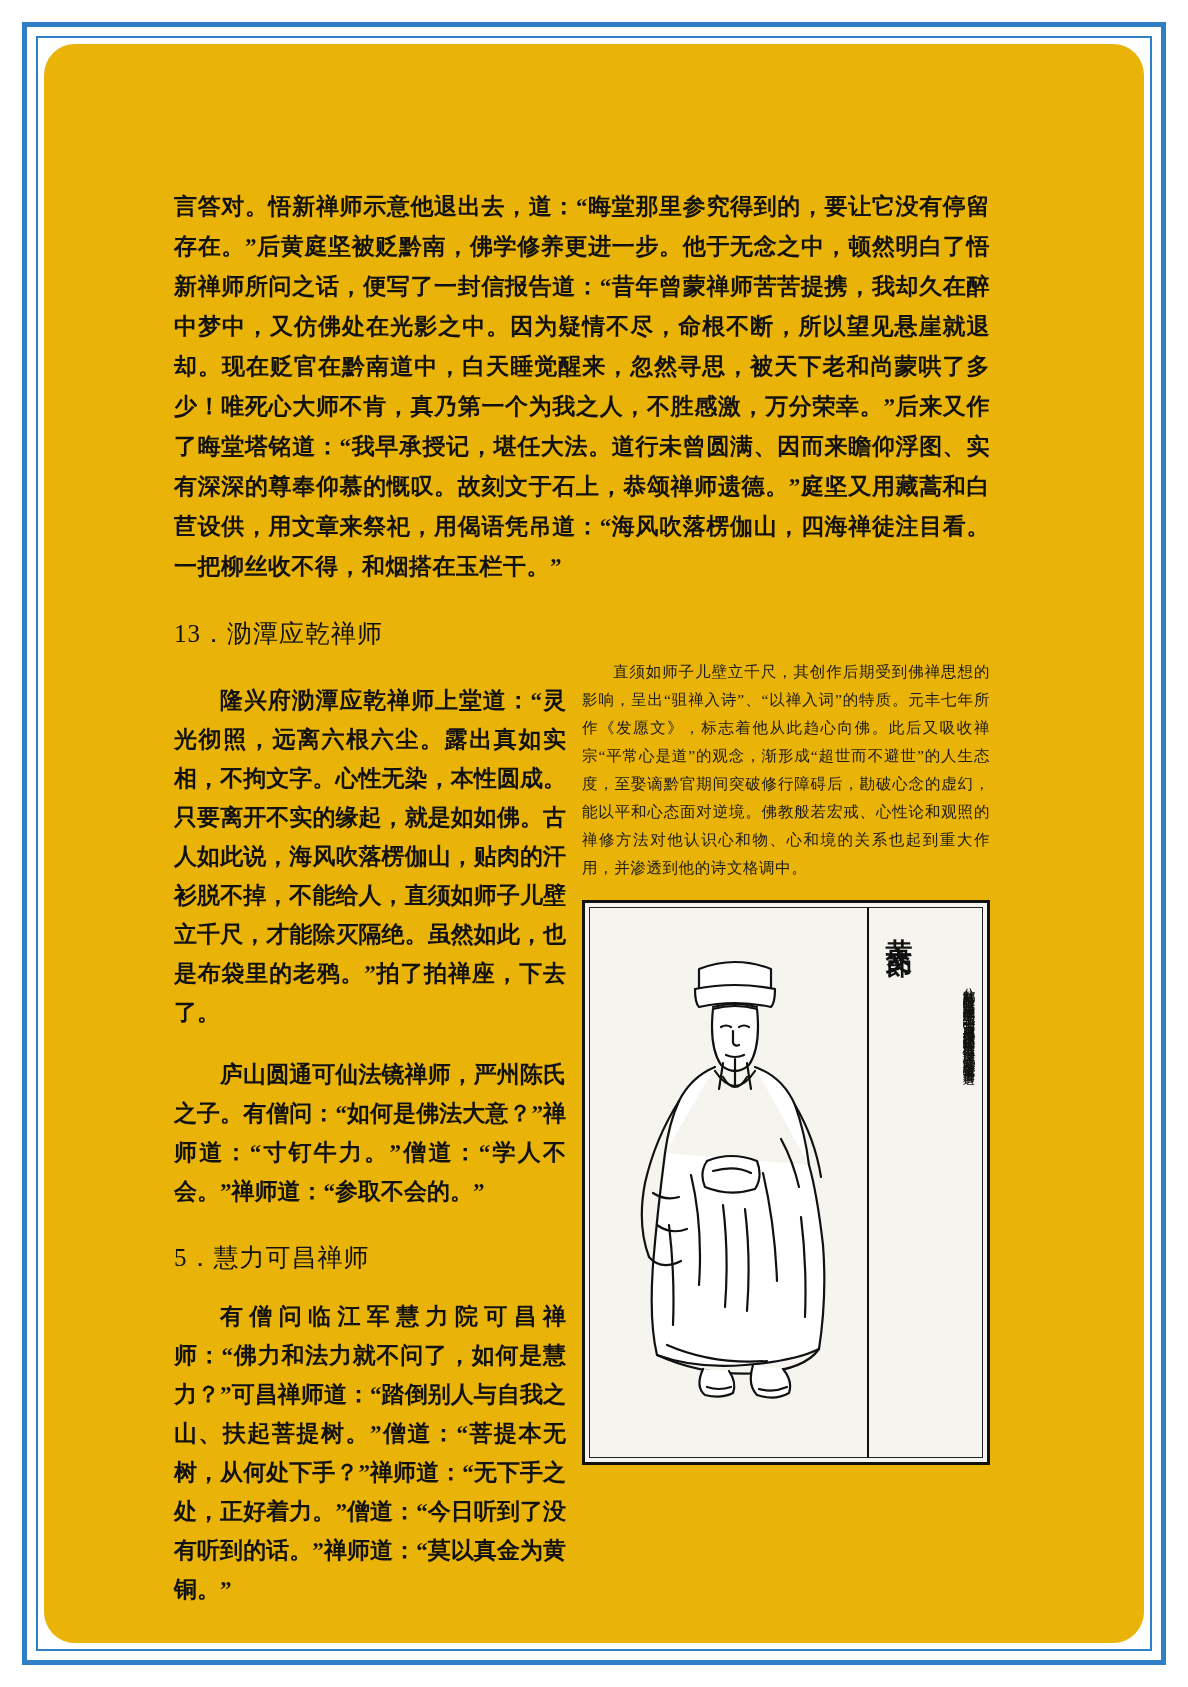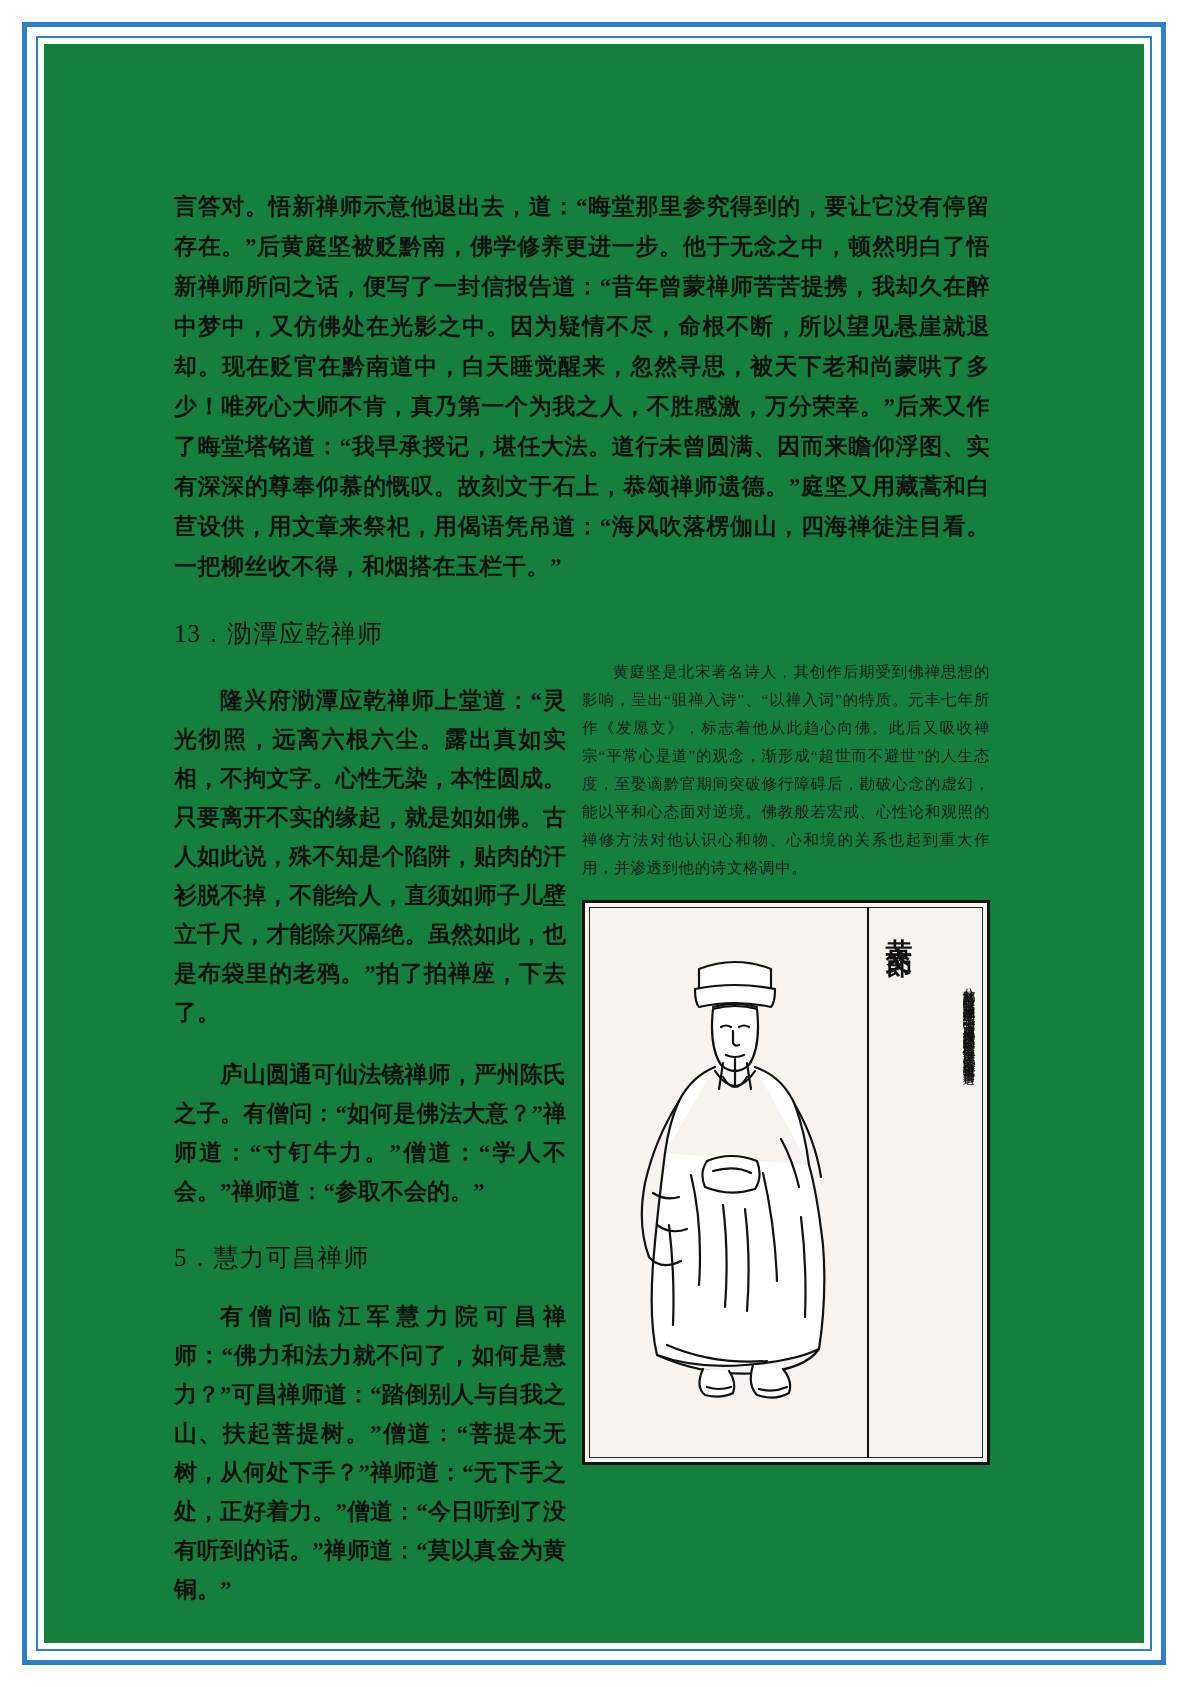--- a/index.html
+++ b/index.html
@@ -33,23 +33,24 @@
     position: absolute;
     left: 36px; top: 36px;
     right: 36px; bottom: 36px;
     border: 2px solid #2f7fc6;
     box-sizing: border-box;
   }
   .paper {
     position: absolute;
     left: 44px; top: 44px;
     right: 44px; bottom: 44px;
-    background: #15803d;
-    box-sizing: border-box;
-    overflow: hidden;
+    background: #eab308;
+    box-sizing: border-box;
+    overflow: hidden;
+    border-radius: 31px;
   }
   .content {
     position: absolute;
     left: 130px;
     top: 120px;
     width: 816px;
     height: 1300px;
   }
   
   .lead-para {
@@ -187,21 +188,21 @@
 
       <p class="lead-para">言答对。悟新禅师示意他退出去，道：“晦堂那里参究得到的，要让它没有停留存在。”后黄庭坚被贬黔南，佛学修养更进一步。他于无念之中，顿然明白了悟新禅师所问之话，便写了一封信报告道：“昔年曾蒙禅师苦苦提携，我却久在醉中梦中，又仿佛处在光影之中。因为疑情不尽，命根不断，所以望见悬崖就退却。现在贬官在黔南道中，白天睡觉醒来，忽然寻思，被天下老和尚蒙哄了多少！唯死心大师不肯，真乃第一个为我之人，不胜感激，万分荣幸。”后来又作了晦堂塔铭道：“我早承授记，堪任大法。道行未曾圆满、因而来瞻仰浮图、实有深深的尊奉仰慕的慨叹。故刻文于石上，恭颂禅师遗德。”庭坚又用藏蒿和白苣设供，用文章来祭祀，用偈语凭吊道：“海风吹落楞伽山，四海禅徒注目看。一把柳丝收不得，和烟搭在玉栏干。”</p>
 
       <h2 class="section-title">
         <span>13．</span><span>泐潭应乾禅师</span>
       </h2>
 
       <div class="two-col clearfix">
 
         <div class="right-col">
-          <div class="caption-body">黄庭坚是北宋著名诗人，其创作后期受到佛禅思想的影响，呈出“驵禅入诗”、“以禅入词”的特质。元丰七年所作《发愿文》，标志着他从此趋心向佛。此后又吸收禅宗“平常心是道”的观念，渐形成“超世而不避世”的人生态度，至娶谪黔官期间突破修行障碍后，勘破心念的虚幻，能以平和心态面对逆境。佛教般若宏戒、心性论和观照的禅修方法对他认识心和物、心和境的关系也起到重大作用，并渗透到他的诗文格调中。</div>
+          <div class="caption-body">直须如师子儿壁立千尺，其创作后期受到佛禅思想的影响，呈出“驵禅入诗”、“以禅入词”的特质。元丰七年所作《发愿文》，标志着他从此趋心向佛。此后又吸收禅宗“平常心是道”的观念，渐形成“超世而不避世”的人生态度，至娶谪黔官期间突破修行障碍后，勘破心念的虚幻，能以平和心态面对逆境。佛教般若宏戒、心性论和观照的禅修方法对他认识心和物、心和境的关系也起到重大作用，并渗透到他的诗文格调中。</div>
 
           <div class="illus">
             <div class="illus-inner"></div>
 
             <div class="figure-wrap">
               <svg class="fig-svg" width="280" height="520" viewBox="0 0 280 520">
                 <g fill="none" stroke="#111" stroke-width="2.2" stroke-linejoin="round" stroke-linecap="round">
 
                   <path d="M104 64 L104 44 Q140 30 176 44 L176 64 Z" fill="#fff"></path>
                   <path d="M100 64 Q140 56 180 64 Q180 78 176 82 Q140 74 104 82 Q100 78 100 64 Z" fill="#fff"></path>
@@ -252,21 +253,21 @@
             </div>
 
             <div class="inscription">
               <div class="inscr-title">黄文節</div>
               <div class="inscr-text">公赴鄜幕詩題出野無遺賢廬陵李洞鑄先生詩中二句云渭水空藏月傳嚴深鋸煙聲印稱寶玄以不惟文理境界感必當以詩名擅天下遂膺首選</div>
             </div>
           </div>
         </div>
 
         <div class="left-col">
-          <p class="body-para">隆兴府泐潭应乾禅师上堂道：“灵光彻照，远离六根六尘。露出真如实相，不拘文字。心性无染，本性圆成。只要离开不实的缘起，就是如如佛。古人如此说，殊不知是个陷阱，贴肉的汗衫脱不掉，不能给人，直须如师子儿壁立千尺，才能除灭隔绝。虽然如此，也是布袋里的老鸦。”拍了拍禅座，下去了。</p>
+          <p class="body-para">隆兴府泐潭应乾禅师上堂道：“灵光彻照，远离六根六尘。露出真如实相，不拘文字。心性无染，本性圆成。只要离开不实的缘起，就是如如佛。古人如此说，海风吹落楞伽山，贴肉的汗衫脱不掉，不能给人，直须如师子儿壁立千尺，才能除灭隔绝。虽然如此，也是布袋里的老鸦。”拍了拍禅座，下去了。</p>
 
           <p class="body-para">庐山圆通可仙法镜禅师，严州陈氏之子。有僧问：“如何是佛法大意？”禅师道：“寸钉牛力。”僧道：“学人不会。”禅师道：“参取不会的。”</p>
 
           <h2 class="section-title">
             <span>5．</span><span>慧力可昌禅师</span>
           </h2>
           <p class="body-para">有僧问临江军慧力院可昌禅师：“佛力和法力就不问了，如何是慧力？”可昌禅师道：“踏倒别人与自我之山、扶起菩提树。”僧道：“菩提本无树，从何处下手？”禅师道：“无下手之处，正好着力。”僧道：“今日听到了没有听到的话。”禅师道：“莫以真金为黄铜。”</p>
         </div>
 
       </div>

